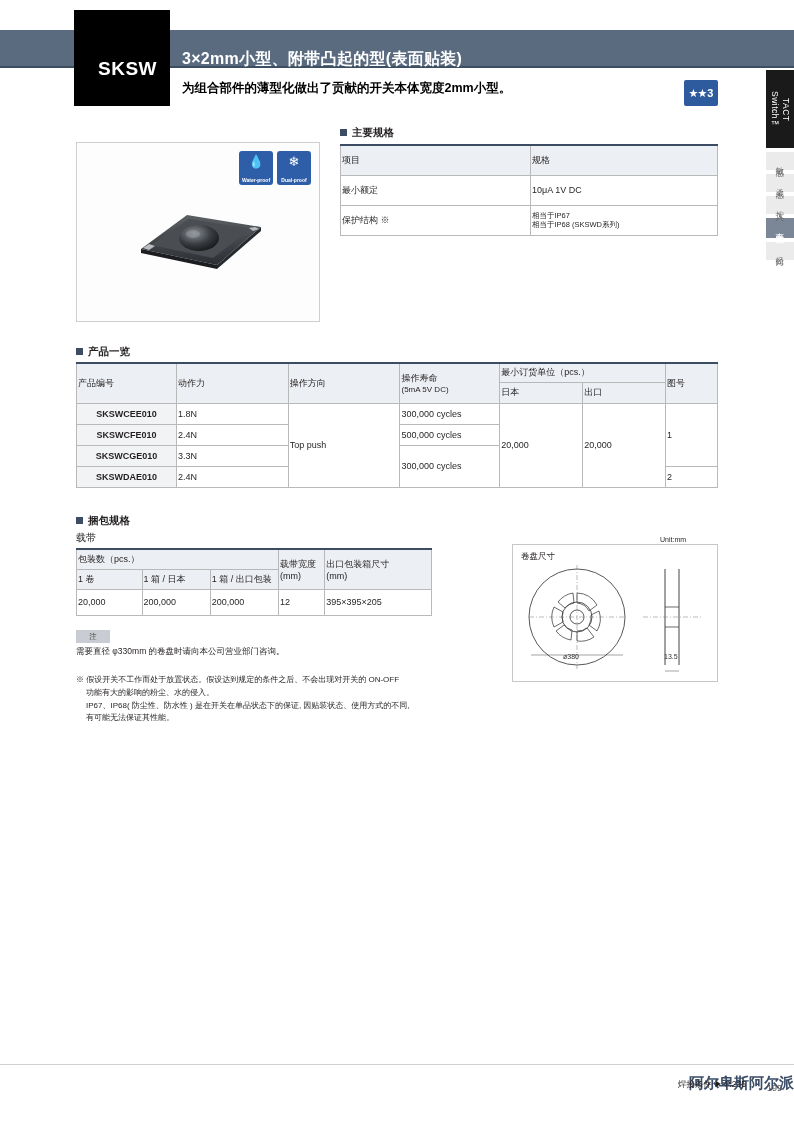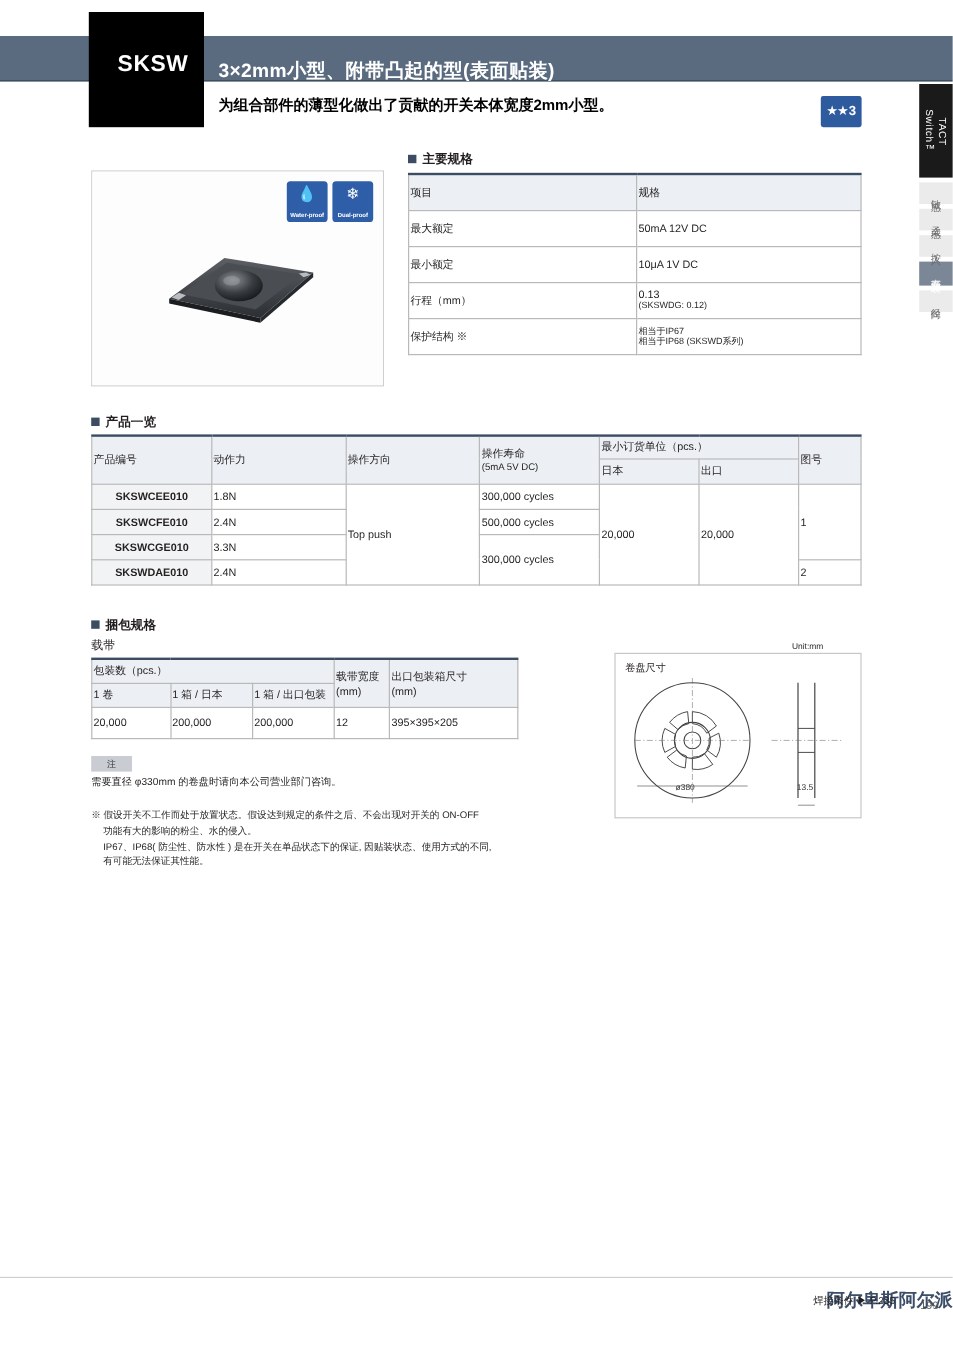--- a/index.html
+++ b/index.html
@@ -13,21 +13,21 @@
     overflow: hidden;
   }
 
   
   .header-wrap { position:absolute; left:0; top:0; width:794px; height:110px; }
   .header-band { position:absolute; left:0; top:30px; width:794px; height:36px; background:#5a6b80; }
   .header-band-line { position:absolute; left:0; top:66px; width:794px; height:2px; background:#3e4e61; }
   .header-black { position:absolute; left:74px; top:10px; width:96px; height:96px; background:#000; }
   .header-black .code {
     color:#fff; font-size:19px; font-weight:bold; letter-spacing:0.5px;
-    position:absolute; left:0; top:33px; width:96px; text-align:center;padding-left:11px;
+    position:absolute; left:0; top:48px; width:96px; text-align:center;padding-left:11px;
   }
   .header-title {
     position:absolute; left:182px; top:37px;
     color:#ffffff; font-size:16px; font-weight:bold; letter-spacing:0.3px;margin-top:12px;
   }
   .header-sub {
     position:absolute; left:182px; top:80px;
     color:#000; font-size:12.5px; font-weight:bold;
   }
   .star-badge {
@@ -192,33 +192,22 @@
   <span class="sq"></span><span>主要规格</span>
 </div>
 
 <table class="tb spec">
   <tbody>
       <tr>
     <th class="topline">项目</th>
     <th class="topline">规格</th>
   </tr>
   <tr>
-    <td>最大额定</td>
-    <td>50mA 12V DC</td>
-  </tr>
-  <tr>
     <td>最小额定</td>
     <td>10μA 1V DC</td>
-  </tr>
-  <tr>
-    <td>行程（mm）</td>
-    <td>
-      <div>0.13</div>
-      <div class="small">(SKSWDG: 0.12)</div>
-    </td>
   </tr>
   <tr>
     <td>保护结构 ※</td>
     <td>
       <div class="small">相当于IP67</div>
       <div class="small">相当于IP68 (SKSWD系列)</div>
     </td>
   </tr>
 </tbody>
   </table>

